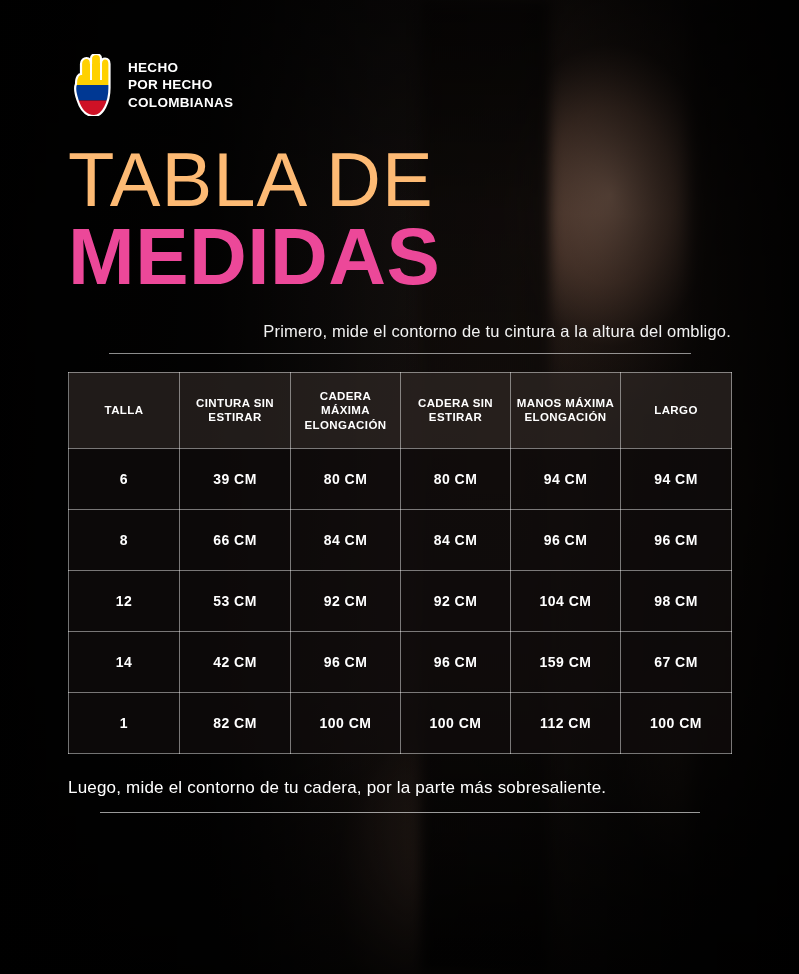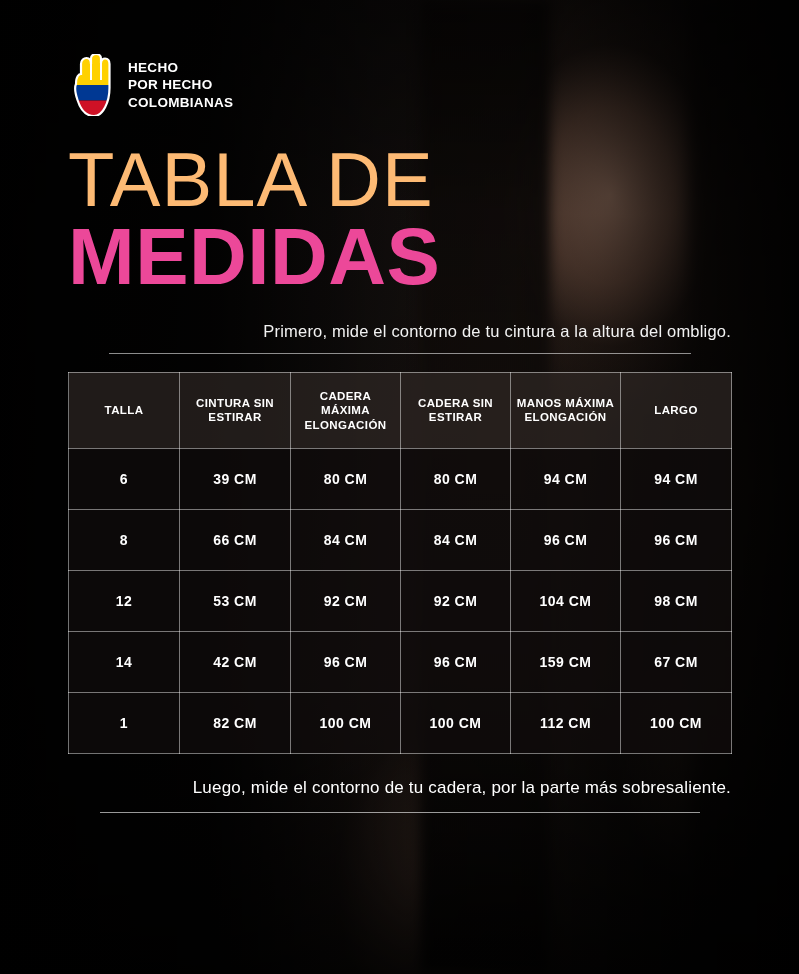--- a/index.html
+++ b/index.html
@@ -142,21 +142,21 @@
   col.c2 { width: 110px; }
   col.c3 { width: 110px; }
   col.c4 { width: 110px; }
   col.c5 { width: 111px; }
 
   
   .footer-note {
     margin-top: 24px;
     color: #ffffff;
     font-size: 17px;
-    text-align: right;
+    text-align: left;
     letter-spacing: 0.2px;
   }
   .rule-bottom {
     margin: 14px auto 0;
     width: 600px;
     height: 1px;
     background: rgba(255,255,255,0.6);
   }
 </style>
 </head>

